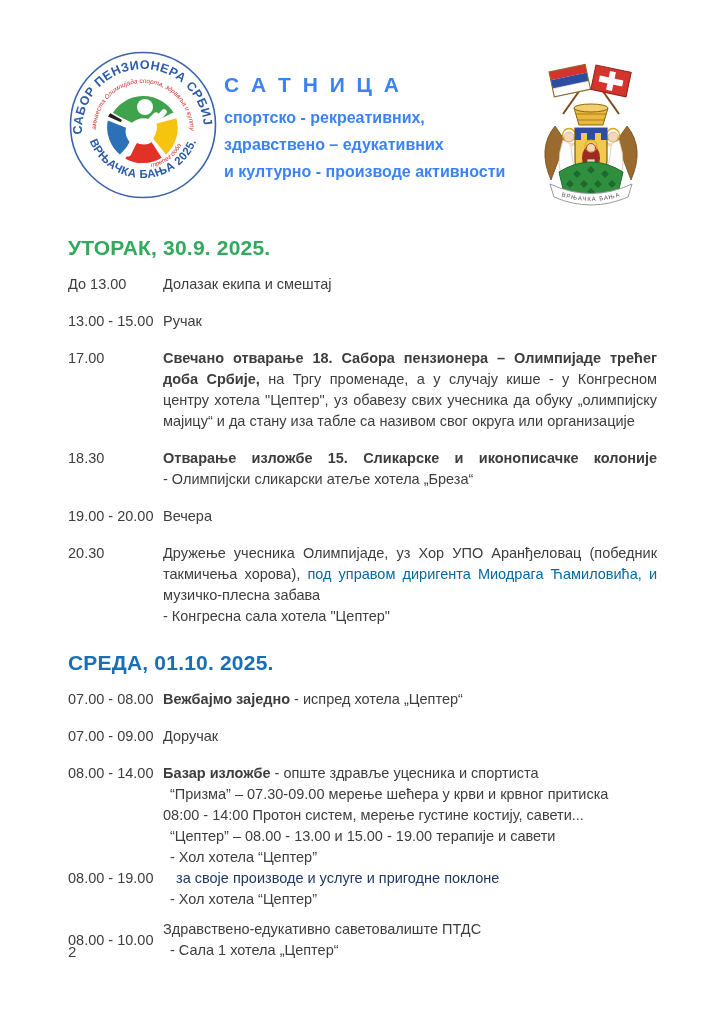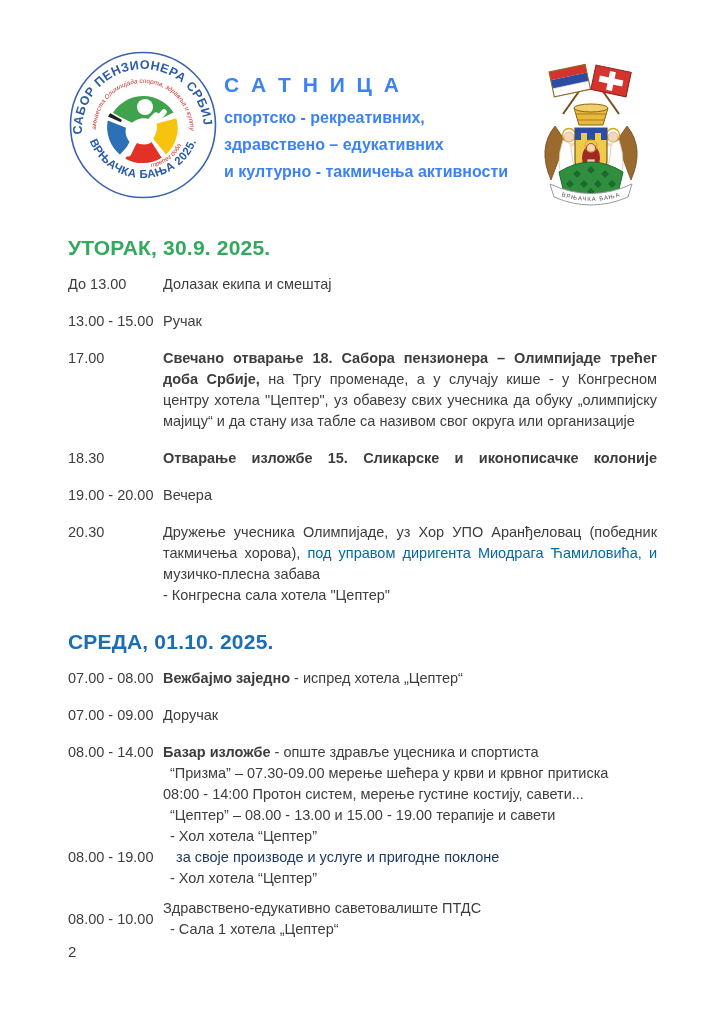--- a/index.html
+++ b/index.html
@@ -69,21 +69,21 @@
           <path d="M 60,103 C 66,88 74,80 88,66" stroke="#ffffff" stroke-width="7" fill="none" stroke-linecap="round"></path>
           <path d="M 56,72 C 68,81 84,77 96,62" stroke="#ffffff" stroke-width="5.5" fill="none" stroke-linecap="round"></path>
         </g>
       </svg>
     </div>
 
     <div class="title-block">
       <div class="main-title">С А Т Н И Ц А</div>
       <div class="subtitle">спортско - рекреативних,</div>
       <div class="subtitle">здравствено – едукативних</div>
-      <div class="subtitle">и културно - такмичења активности</div>
+      <div class="subtitle">и културно - производе активности</div>
     </div>
 
     <div class="logo-right">
       <svg viewBox="0 0 132 150" width="132" height="150">
 
         <line x1="38" y1="58" x2="62" y2="24" stroke="#7a4a1f" stroke-width="2"></line>
         <line x1="94" y1="58" x2="70" y2="24" stroke="#7a4a1f" stroke-width="2"></line>
 
         <g transform="translate(24,16) rotate(-12)">
           <rect x="0" y="0" width="37" height="8.5" fill="#d5342c"></rect>
@@ -167,20 +167,21 @@
       <div class="entry">
         <div class="time">17.00</div>
         <div class="content">
           <div class="line justify"><span style="font-weight: 700;">Свечано отварање 18. Сабора пензионера – Олимпијаде трећег доба Србије,</span><span> на Тргу променаде, а у случају кише - у Конгресном центру хотела "Цептер", уз обавезу свих учесника да обуку „олимпијску мајицу“ и да стану иза табле са називом свог округа или организације</span></div>
         </div>
       </div>
       <div class="entry">
         <div class="time">18.30</div>
         <div class="content">
           <div class="line stretch"><span style="font-weight: 700;">Отварање изложбе 15. Сликарске и иконописачке колоније</span></div>
+          <div class="line"><span>- Олимпијски сликарски атеље хотела „Бреза“</span></div>
         </div>
       </div>
       <div class="entry">
         <div class="time">19.00 - 20.00</div>
         <div class="content">
           <div class="line"><span>Вечера</span></div>
         </div>
       </div>
       <div class="entry">
         <div class="time">20.30</div>

